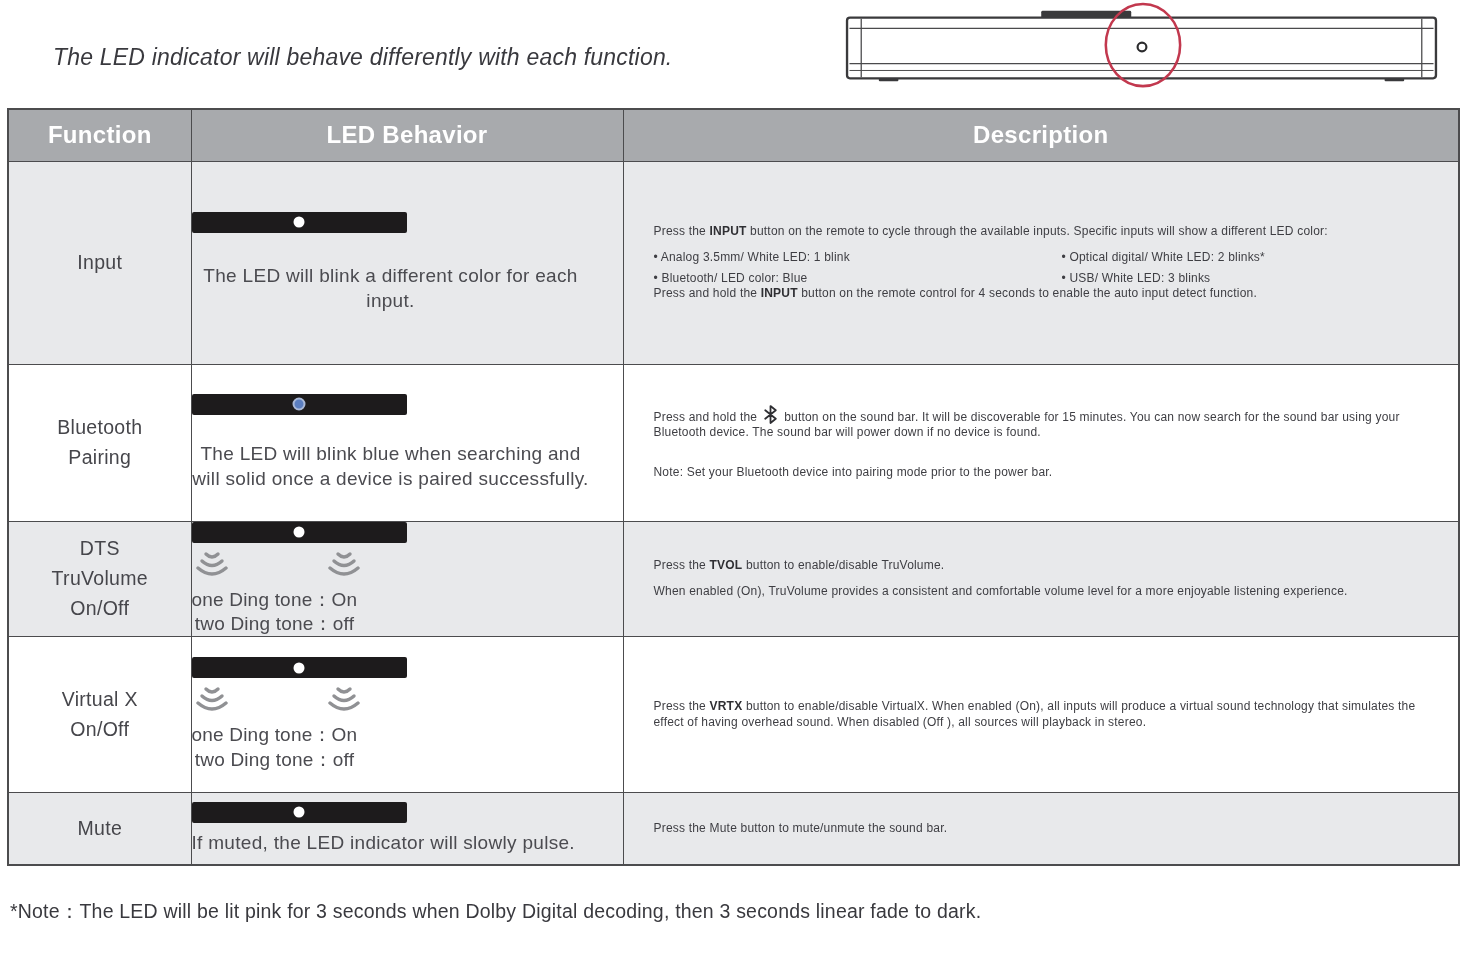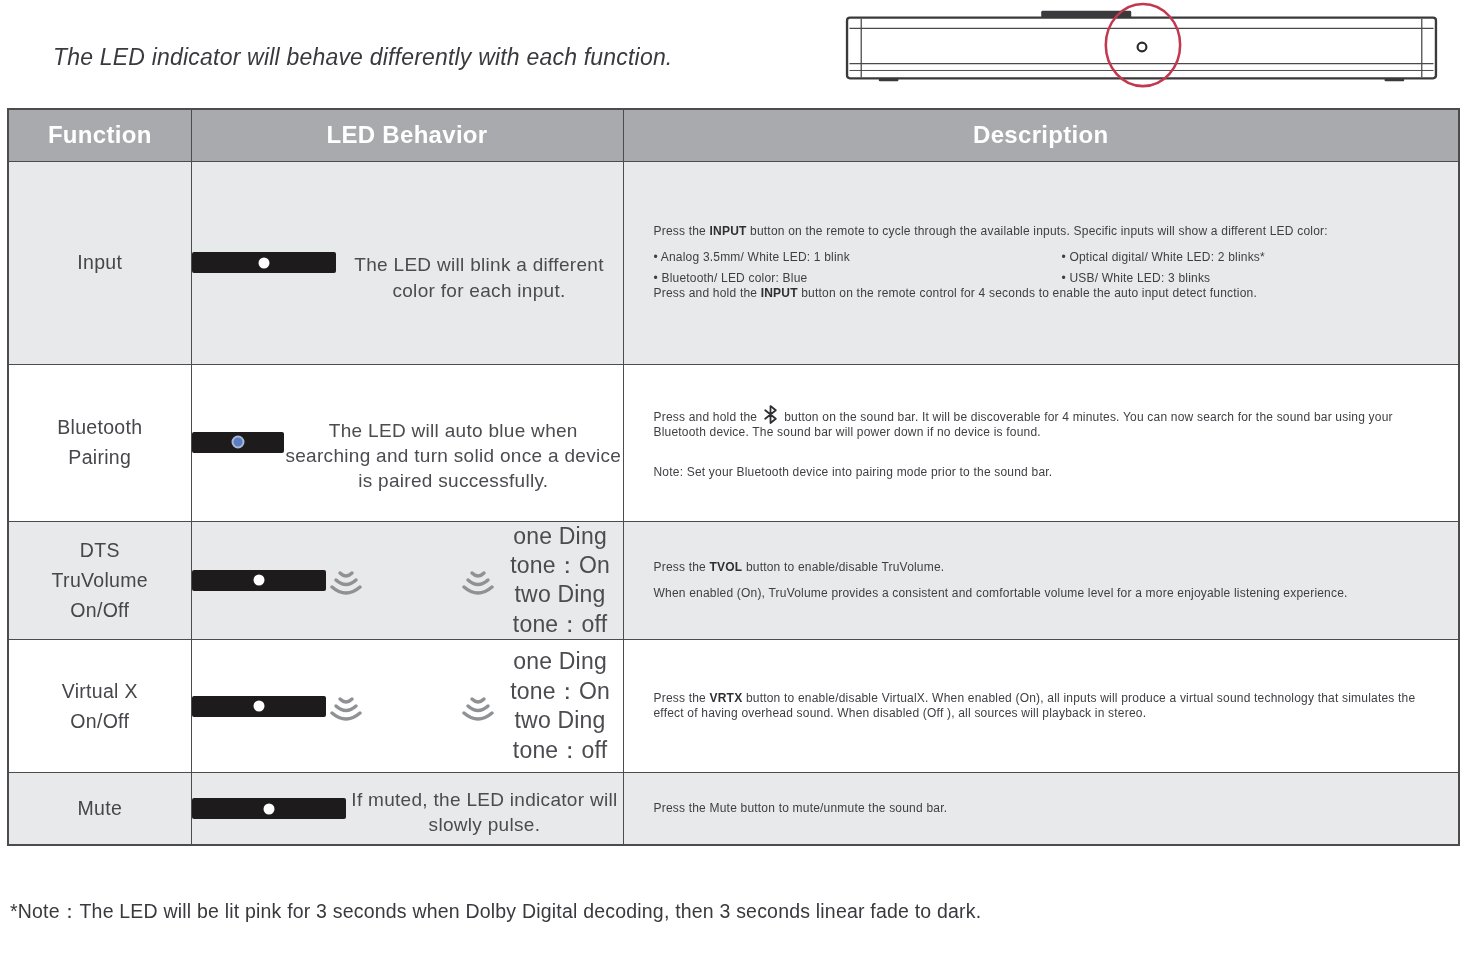--- a/index.html
+++ b/index.html
@@ -46,28 +46,28 @@
   thead tr{height:52px;border-radius:7px;}
   th{
     background:var(--header-bg);color:#ffffff;
     font-size:24px;font-weight:700;letter-spacing:.3px;text-align:center;
   }
   tr.shaded td{background:var(--row-shaded-bg);}
   tr.plain td{background:var(--row-plain-bg);}
   tr.r1{height:203px;}
   tr.r2{height:157px;}
   tr.r3{height:100px;}
-  tr.r4{height:133px;}
+  tr.r4{height:156px;}
   tr.r5{height:72px;}
   td.fn{
     text-align:center;font-size:19.5px;color:#46464b;letter-spacing:.3px;
   }
   td.fn .fn-line{margin:7px 0;}
   td.led{text-align:center;}
-  .led-stack{display:flex;flex-direction:row;align-items:center;}
+  .led-stack{display:flex;flex-direction:column;align-items:flex-start;}
   .led-bar{
     position:relative;width:215px;height:21px;border-radius:2px;
     background:var(--led-bar);
   }
   .led-dot{
     position:absolute;left:50%;top:50%;transform:translate(-50%,-50%);
     width:11px;height:11px;border-radius:50%;background:var(--led-dot-white);
   }
   .led-dot.blue{
     background:var(--led-dot-blue);
@@ -75,21 +75,21 @@
     width:13px;height:13px;
   }
   .led-caption{
     font-size:19px;color:var(--caption);letter-spacing:.3px;
     line-height:1.32;max-width:398px;
   }
   .gap-lg{margin-top:30px;}
   .gap-md{margin-top:26px;}
   .gap-sm{margin-top:7px;}
   .waves{display:flex;justify-content:center;gap:92px;margin-top:7px;}
-  .ding-lines{font-size:23px;color:var(--caption);line-height:1.28;letter-spacing:.2px;}
+  .ding-lines{margin-top:8px;font-size:19px;color:var(--caption);line-height:1.28;letter-spacing:.2px;}
   td.desc{padding:14px 28px 14px 30px;font-size:12px;line-height:1.28;letter-spacing:.2px;}
   td.desc p{margin:0;}
   td.desc p + p{margin-top:11px;}
   td.desc p.space-before{margin-top:24px;}
   td.desc b{font-weight:700;color:#2f2f33;}
   .bullets{display:flex;margin-top:11px;}
   .bullets .bcol{display:flex;flex-direction:column;gap:5px;}
   .bullets .bcol.left{width:408px;}
   .bullet::before{content:"• ";}
   .bt-glyph{display:inline-block;vertical-align:-3px;margin:0 6px;}
@@ -165,28 +165,28 @@
     <tr class="r2 plain">
       <td class="fn">
         <div class="fn-line">Bluetooth</div>
         <div class="fn-line">Pairing</div>
       </td>
       <td class="led">
         <div class="led-stack">
           <div class="led-bar">
               <span class="led-dot blue"></span>
             </div>
-          <div class="led-caption gap-md">The LED will auto blue when searching and turn solid once a device is paired successfully.</div>
+          <div class="led-caption gap-md">The LED will blink blue when searching and will solid once a device is paired successfully.</div>
         </div>
       </td>
       <td class="desc">
         <p><span>Press and hold the</span><svg class="bt-glyph" width="15" height="19" viewBox="0 0 14 18">
               <path d="M2 5 L12 13 L7 17 L7 1 L12 5 L2 13" fill="none" stroke="#2f2f33" stroke-width="1.7" stroke-linejoin="round" stroke-linecap="round"></path>
-            </svg><span>button on the sound bar. It will be discoverable for 4 minutes. You can now search for the sound bar using your Bluetooth device. The sound bar will power down if no device is found.</span></p>
-        <p class="space-before">Note: Set your Bluetooth device into pairing mode prior to the sound bar.</p>
+            </svg><span>button on the sound bar. It will be discoverable for 15 minutes. You can now search for the sound bar using your Bluetooth device. The sound bar will power down if no device is found.</span></p>
+        <p class="space-before">Note: Set your Bluetooth device into pairing mode prior to the power bar.</p>
       </td>
     </tr>
 
     <tr class="r3 shaded">
       <td class="fn">
         <div class="fn-line">DTS</div>
         <div class="fn-line">TruVolume</div>
         <div class="fn-line">On/Off</div>
       </td>
       <td class="led">

